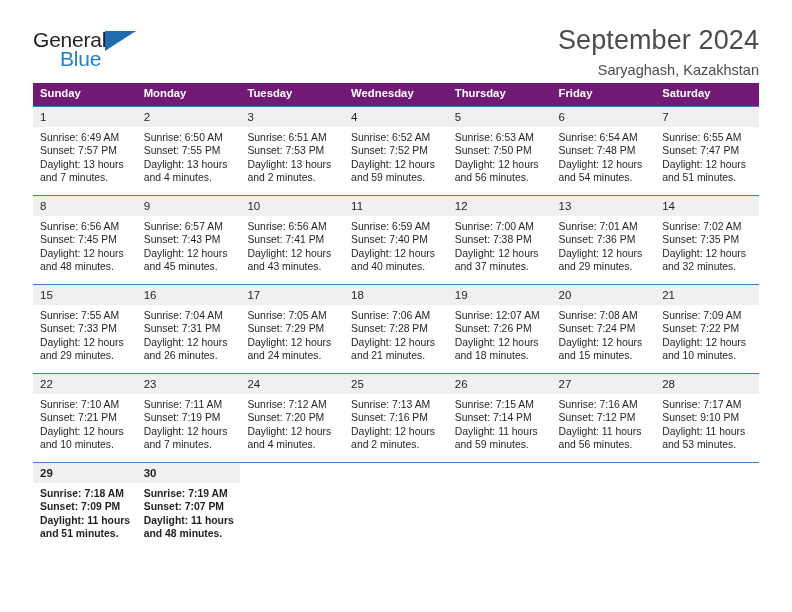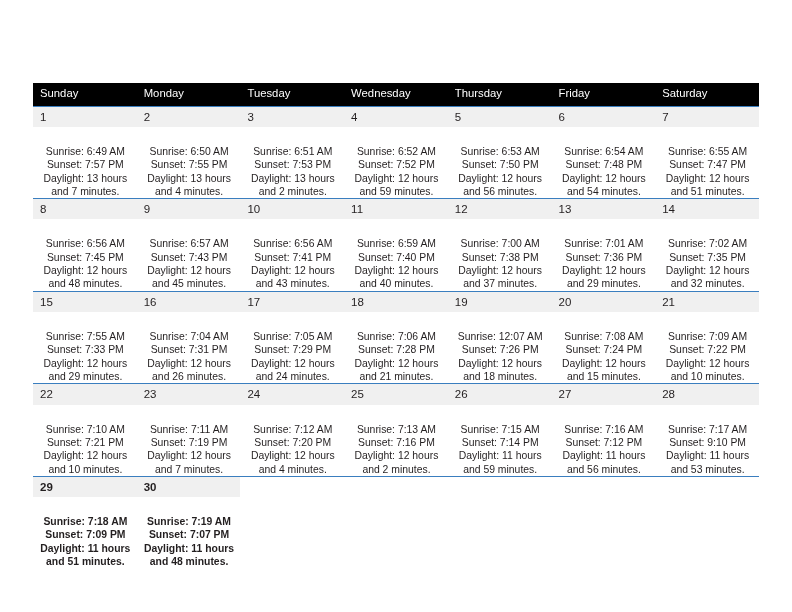--- a/index.html
+++ b/index.html
@@ -83,24 +83,24 @@
   }
 
   
   .calendar {
     width: 726px;
     border-collapse: collapse;
     table-layout: fixed;
     margin-top: 11px;
   }
   .calendar th {
-    background: #000000;
+    background: #701a75;
     color: #ffffff;
     font-size: 11.3px;
-    font-weight: normal;
+    font-weight: bold;
     text-align: left;
     padding: 4px 0 5px 7px;
     border: 0;
     line-height: 1.2;
   }
   .week-row > td {
     vertical-align: top;
     padding: 0;
     border-top: 1.4px solid #3a7ebf;
     height: 89px;
@@ -121,36 +121,44 @@
     color: #231f20;
     padding: 3px 0 3px 7px;
     line-height: 1.25;
     min-height: 12px;
   }
   .daycell.empty .daynum {
     background: transparent;
     color: transparent;
   }
   .dayinfo {
-    padding: 18px 6px 0 7px;
+    padding: 4px 6px 0 7px;
     font-size: 10.4px;
     line-height: 13.3px;
     color: #231f20;
-    text-align: center;
   }
   .dayinfo div {
     white-space: nowrap;
   }
 </style>
 </head>
 <body>
 
 <div class="page">
 
   <div class="header">
+    <div class="brand">
+      <span class="brand-general">General</span>
+      <span class="brand-triangle"></span>
+      <span class="brand-blue">Blue</span>
+    </div>
+    <div class="title-block">
+      <div class="month-title">September 2024</div>
+      <div class="location">Saryaghash, Kazakhstan</div>
+    </div>
   </div>
 
   <table class="calendar">
     <thead>
       <tr>
         <th>Sunday</th>
         <th>Monday</th>
         <th>Tuesday</th>
         <th>Wednesday</th>
         <th>Thursday</th>

